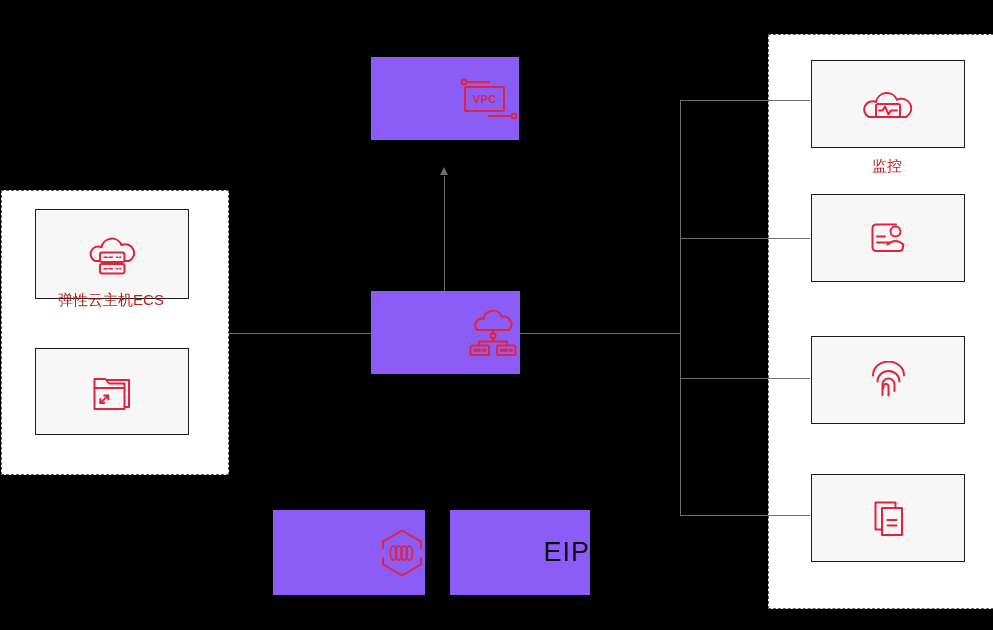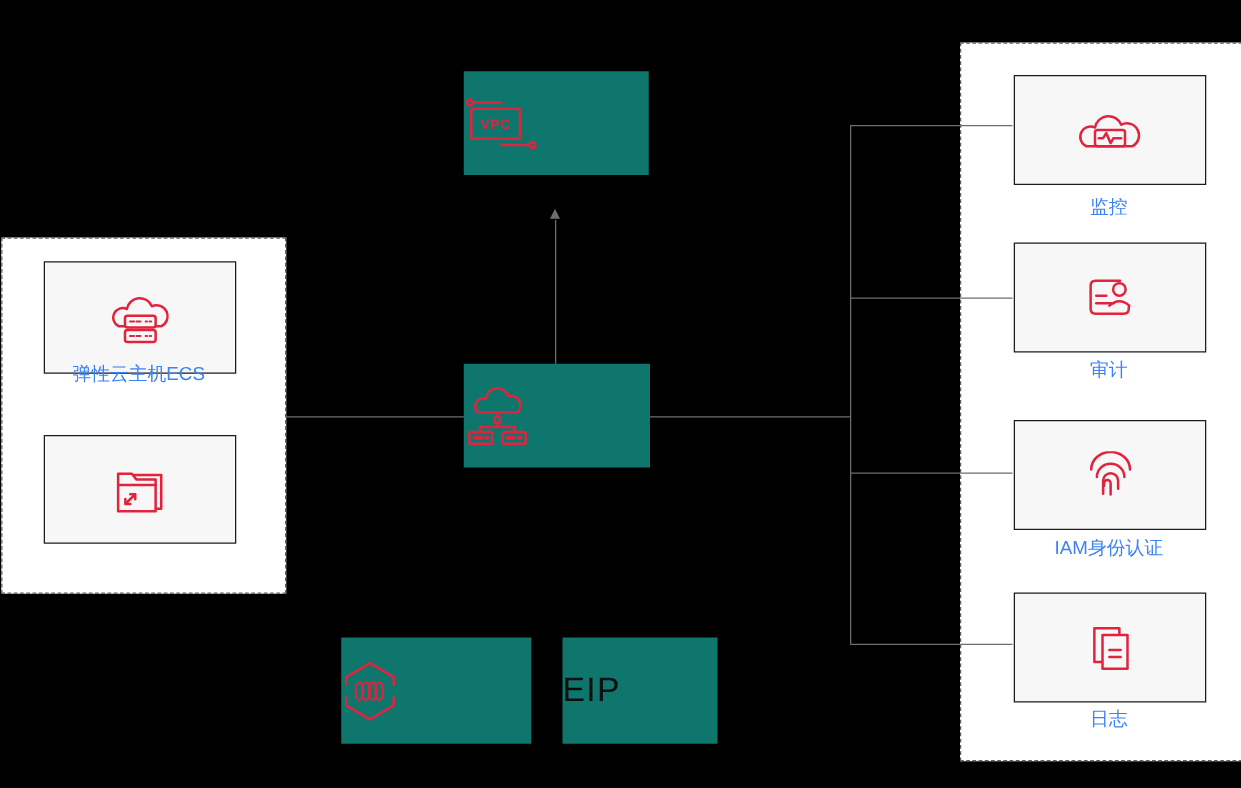--- a/index.html
+++ b/index.html
@@ -1,22 +1,22 @@
 <!DOCTYPE html>
 <html><head>
 <meta charset="utf-8">
 <style>
   html,body{margin:0;padding:0;background:#000;}
   body{font-family:"Liberation Sans","DejaVu Sans",sans-serif;}
   .canvas{position:relative;width:993px;height:630px;background:#000000;overflow:hidden;}
 
   .panel{position:absolute;background:#ffffff;border:1px dashed #5f5f5f;z-index:1;}
-  .node{position:absolute;background:#0f766e;display:flex;align-items:center;justify-content:flex-start;z-index:2;}
+  .node{position:absolute;background:#8b5cf6;display:flex;align-items:center;justify-content:flex-end;z-index:2;}
   .card{position:absolute;background:#f7f7f7;border:1px solid #1c1c1c;display:flex;align-items:center;justify-content:center;}
-  .card-label{position:absolute;text-align:center;font-size:15px;line-height:18px;color:#3b82f6;}
+  .card-label{position:absolute;text-align:center;font-size:15px;line-height:18px;color:#b91c1c;}
 
   .hline{position:absolute;height:1px;background:#6e6e6e;z-index:3;}
   .vline{position:absolute;width:1px;background:#6e6e6e;z-index:3;}
   .arrow-up{position:absolute;width:0;height:0;border-left:4px solid transparent;
             border-right:4px solid transparent;border-bottom:8px solid #6e6e6e;z-index:3;}
 
   .eip-label{font-size:27px;color:#0d0d0d;letter-spacing:1px;}
 
   svg.icon{display:block;}
   svg.icon *{stroke:#e1233d;fill:none;stroke-width:2;stroke-linecap:round;stroke-linejoin:round;}
@@ -72,41 +72,38 @@
 
     <div class="card" style="left:42px;top:159px;width:152px;height:86px">
       <svg class="icon" width="40" height="36" viewBox="0 0 40 36">
         <path d="M 28,4.5 H 8.5 Q 4.5,4.5 4.5,8.5 V 27 Q 4.5,31 8.5,31 H 31 Q 35,31 35,27 V 25.5"></path>
         <circle cx="27.5" cy="11.5" r="5"></circle>
         <path d="M 19.5,24.5 Q 27.5,17.5 35.5,24.5"></path>
         <line x1="9" y1="16.5" x2="17" y2="16.5"></line>
         <line x1="9" y1="22.5" x2="23" y2="22.5"></line>
       </svg>
     </div>
-    <div class="card-label" style="left:42px;top:253px;width:152px">审计</div>
 
     <div class="card" style="left:42px;top:301px;width:152px;height:86px">
       <svg class="icon" width="37" height="38" viewBox="0 0 37 38">
         <path d="M 3,14.5 A 15.5,14 0 0 1 34,14.5"></path>
         <path d="M 7.5,20.5 A 11,10.5 0 0 1 29.5,20.5"></path>
         <path d="M 12.5,34 V 23.5 A 6,6 0 0 1 24.5,23.5 V 30"></path>
         <path d="M 18.5,34.5 V 25.5 A 2.6,2.6 0 1 0 13.3,25.5 V 27.5"></path>
       </svg>
     </div>
-    <div class="card-label" style="left:42px;top:395px;width:152px">IAM身份认证</div>
 
     <div class="card" style="left:42px;top:439px;width:152px;height:86px">
       <svg class="icon" width="35" height="39" viewBox="0 0 35 39">
         <rect x="4.5" y="3.5" width="20" height="27"></rect>
         <rect class="fill-card" x="11" y="9" width="20" height="27"></rect>
         <line x1="16.5" y1="21" x2="25.5" y2="21"></line>
         <line x1="16.5" y1="26.5" x2="25.5" y2="26.5"></line>
       </svg>
     </div>
-    <div class="card-label" style="left:42px;top:532px;width:152px">日志</div>
   </div>
 
   <div class="node" style="left:371px;top:57px;width:148px;height:83px">
     <svg class="icon" width="60" height="44" viewBox="0 0 60 44">
       <circle cx="5" cy="5" r="2.4"></circle>
       <line x1="8.5" y1="5" x2="30" y2="5"></line>
       <rect x="6" y="10" width="39" height="24" rx="1.5" stroke-width="2.2"></rect>
       <text x="25.5" y="26" text-anchor="middle">VPC</text>
       <line x1="30" y1="39" x2="52" y2="39"></line>
       <circle cx="55" cy="39" r="2.4"></circle>
@@ -133,21 +130,21 @@
     <svg class="icon" width="46" height="50" viewBox="0 0 46 50">
       <path d="M 4,20 V 13.7 L 23,2.5 L 42,13.7 V 20"></path>
       <path d="M 42,30 V 36.3 L 23,47.5 L 4,36.3 V 30"></path>
       <ellipse class="thin" cx="14.5" cy="25" rx="3.1" ry="7.2"></ellipse>
       <ellipse class="thin" cx="19.8" cy="25" rx="3.1" ry="7.2"></ellipse>
       <ellipse class="thin" cx="25.1" cy="25" rx="3.1" ry="7.2"></ellipse>
       <ellipse class="thin" cx="30.4" cy="25" rx="3.1" ry="7.2"></ellipse>
     </svg>
   </div>
 
-  <div class="node" style="left:450px;top:510px;width:124px;height:85px">
+  <div class="node" style="left:450px;top:510px;width:140px;height:85px">
     <div class="eip-label">EIP</div>
   </div>
 
   <div class="hline" style="left:228px;top:333px;width:143px"></div>
   <div class="hline" style="left:520px;top:333px;width:160px"></div>
   <div class="vline" style="left:444px;top:176px;height:115px"></div>
   <div class="arrow-up" style="left:440px;top:167px"></div>
   <div class="vline" style="left:680px;top:100px;height:415px"></div>
   <div class="hline" style="left:680px;top:100px;width:130px"></div>
   <div class="hline" style="left:680px;top:238px;width:130px"></div>

